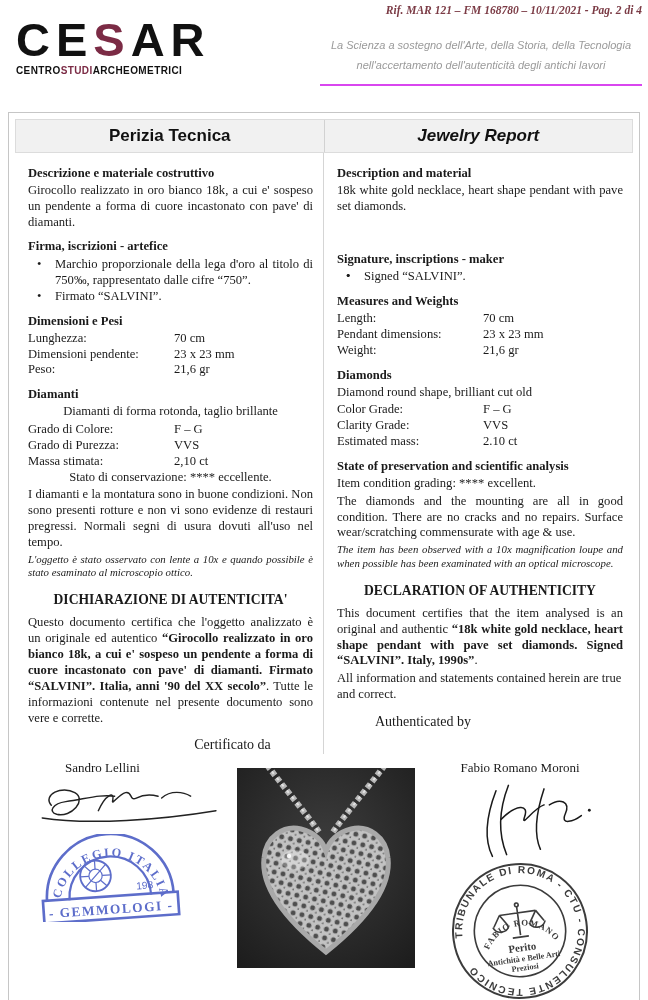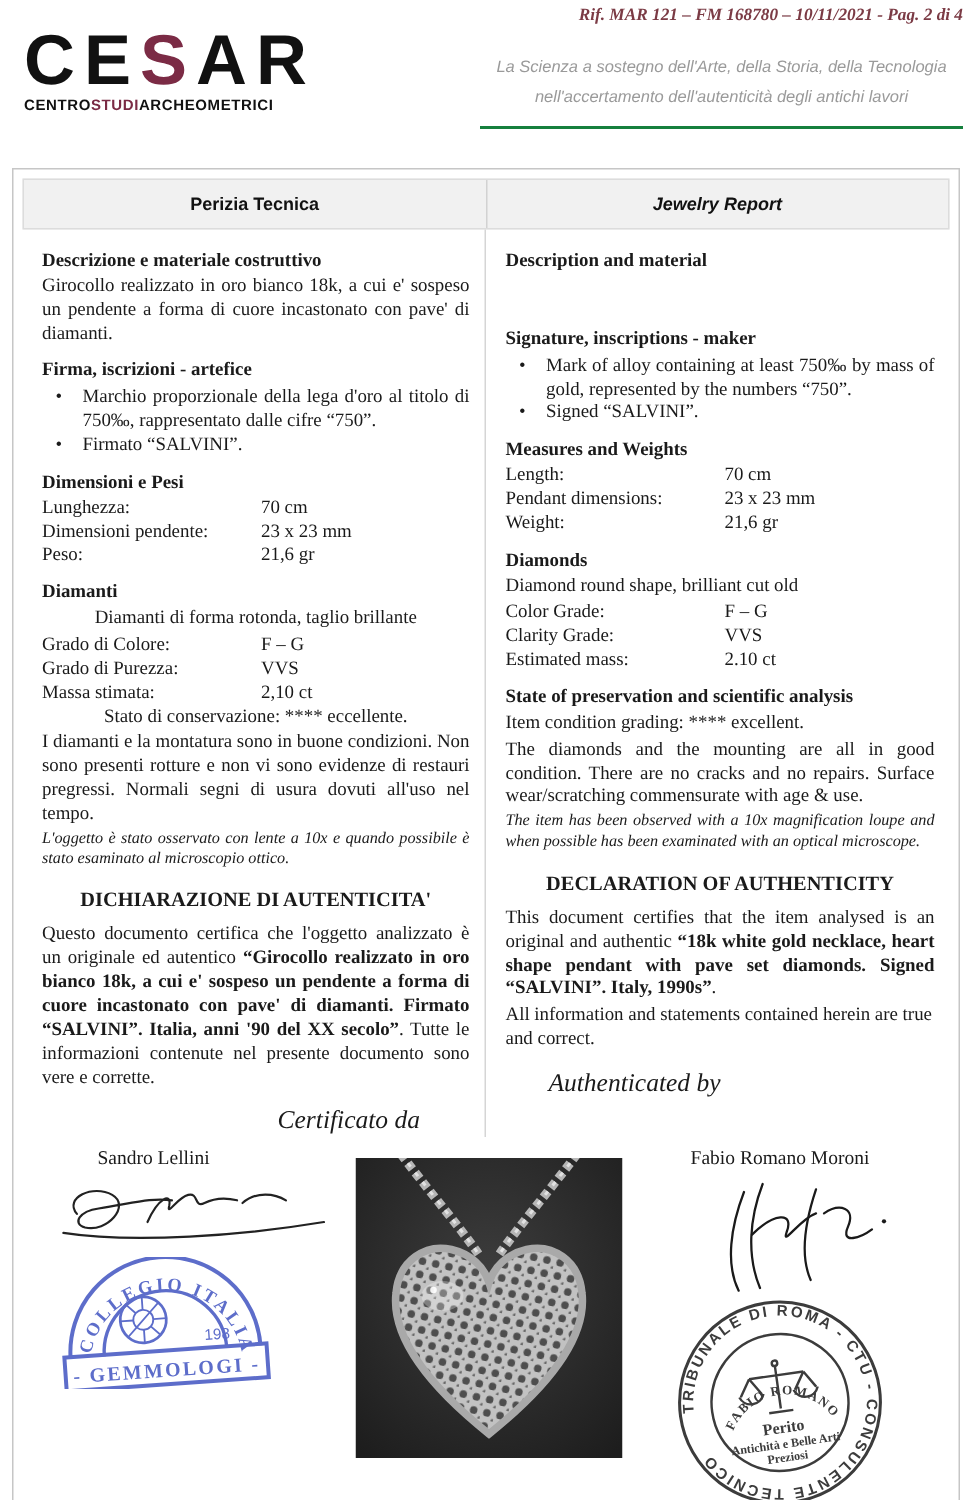--- a/index.html
+++ b/index.html
@@ -8,41 +8,41 @@
   
   .hdr{position:relative;height:108px;flex:0 0 auto;}
   .ref-line{position:absolute;top:4px;right:6px;font-size:11.5px;font-style:italic;font-weight:bold;
             color:#7b3b45;font-family:"Liberation Serif",serif;}
   .logo{position:absolute;left:16px;top:16px;font-family:"Liberation Sans",sans-serif;}
   .logo-main{font-size:47px;font-weight:bold;letter-spacing:6px;line-height:1;color:#111;}
   .logo-sub{font-size:10px;font-weight:bold;letter-spacing:.4px;margin-top:2px;color:#111;}
   .maroon{color:#7b2b45;}
   .taglines{position:absolute;right:6px;top:36px;width:322px;text-align:center;
             font-family:"Liberation Sans",sans-serif;font-style:italic;font-size:11px;color:#9a9a9a;
-            border-bottom:2px solid #15803d;padding-bottom:8px;line-height:1.8;}
+            border-bottom:2px solid #d946ef;padding-bottom:8px;line-height:1.8;}
   
   .box{margin:4px 8px 0 8px;border:1px solid #c6c6c6;background:#fff;flex:0 0 auto;padding:6px;}
   .title-row{display:flex;background:#f1f1f1;border:1px solid #dcdcdc;height:32px;
-             font-family:"Liberation Sans",sans-serif;font-weight:bold;font-size:12px;}
+             font-family:"Liberation Sans",sans-serif;font-weight:bold;font-size:17px;}
   .title-cell{flex:1;display:flex;align-items:center;justify-content:center;color:#111;}
   .title-cell.en{font-style:italic;border-left:1px solid #d2d2d2;}
   .cols{display:flex;align-items:stretch;}
   .col{width:50%;box-sizing:border-box;padding:4px 10px 0 13px;font-size:12.6px;line-height:1.26;
        text-align:justify;}
   .col.it{border-right:1px solid #d5d5d5;}
   .sec-h{font-weight:bold;margin:9px 0 1px 0;text-align:left;}
   .col p{margin:0 0 2px 0;}
   .bullets{margin:2px 0 0 0;}
   .bullet{position:relative;padding-left:27px;}
   .bullet .dot{position:absolute;left:9px;top:0;}
   .kv{display:flex;text-align:left;}
   .kv .k{width:146px;flex:0 0 auto;}
   .note{font-size:10.8px;font-style:italic;line-height:1.22;margin-top:2px;}
   .decl-h{font-weight:bold;text-align:center;font-size:13.6px;margin:12px 0 7px 0;}
-  .by{font-style:italic;font-size:17px;margin-top:10px;position:relative;text-align:center;}
+  .by{font-size:14px;margin-top:10px;position:relative;text-align:center;}
   .by.it-by{left:62px;}
   .by.en-by{left:-57px;}
   
   .sig-row{display:flex;margin-top:4px;}
   .sig-left{width:222px;flex:0 0 auto;padding:2px 0 0 20px;box-sizing:border-box;}
   .sig-left .name{font-size:13px;margin:0 0 2px 30px;}
   .sig-center{width:180px;flex:0 0 auto;padding-top:10px;}
   .sig-right{flex:1;text-align:center;padding:2px 10px 0 0;}
   .sig-right .name{font-size:13px;margin-bottom:4px;}
   .stamp-blue{margin:6px 0 0 0;}
@@ -117,25 +117,26 @@
         <p class="note">L'oggetto è stato osservato con lente a 10x e quando possibile è stato esaminato al microscopio ottico.</p>
 
         <div class="decl-h">DICHIARAZIONE DI AUTENTICITA'</div>
         <p><span>Questo documento certifica che l'oggetto analizzato è un originale ed autentico </span><strong>“Girocollo realizzato in oro bianco 18k, a cui e' sospeso un pendente a forma di cuore incastonato con pave' di diamanti.  Firmato “SALVINI”. Italia, anni '90 del XX secolo”</strong><span>. Tutte le informazioni contenute nel presente documento sono vere e corrette.</span></p>
 
         <div class="by it-by">Certificato da</div>
       </div>
 
       <div class="col en">
         <div class="sec-h">Description and material</div>
+        <p>18k white gold necklace, heart shape pendant with pave set diamonds.</p>
         <div style="height:26px"></div>
 
         <div class="sec-h">Signature, inscriptions - maker</div>
         <div class="bullets">
-          <div class="bullet"><span class="dot">•</span><span>Mark of alloy containing at least 750‰ by mass of gold, represented by the numbers “750”.</span></div>
+          <div class="bullet"><span class="dot">•</span></div>
           <div class="bullet"><span class="dot">•</span><span>Signed “SALVINI”.</span></div>
         </div>
 
         <div class="sec-h">Measures and Weights</div>
         <div class="kv">
             <span class="k">Length:</span>
             <span class="v">70 cm</span>
           </div>
         <div class="kv">
             <span class="k">Pendant dimensions:</span>

